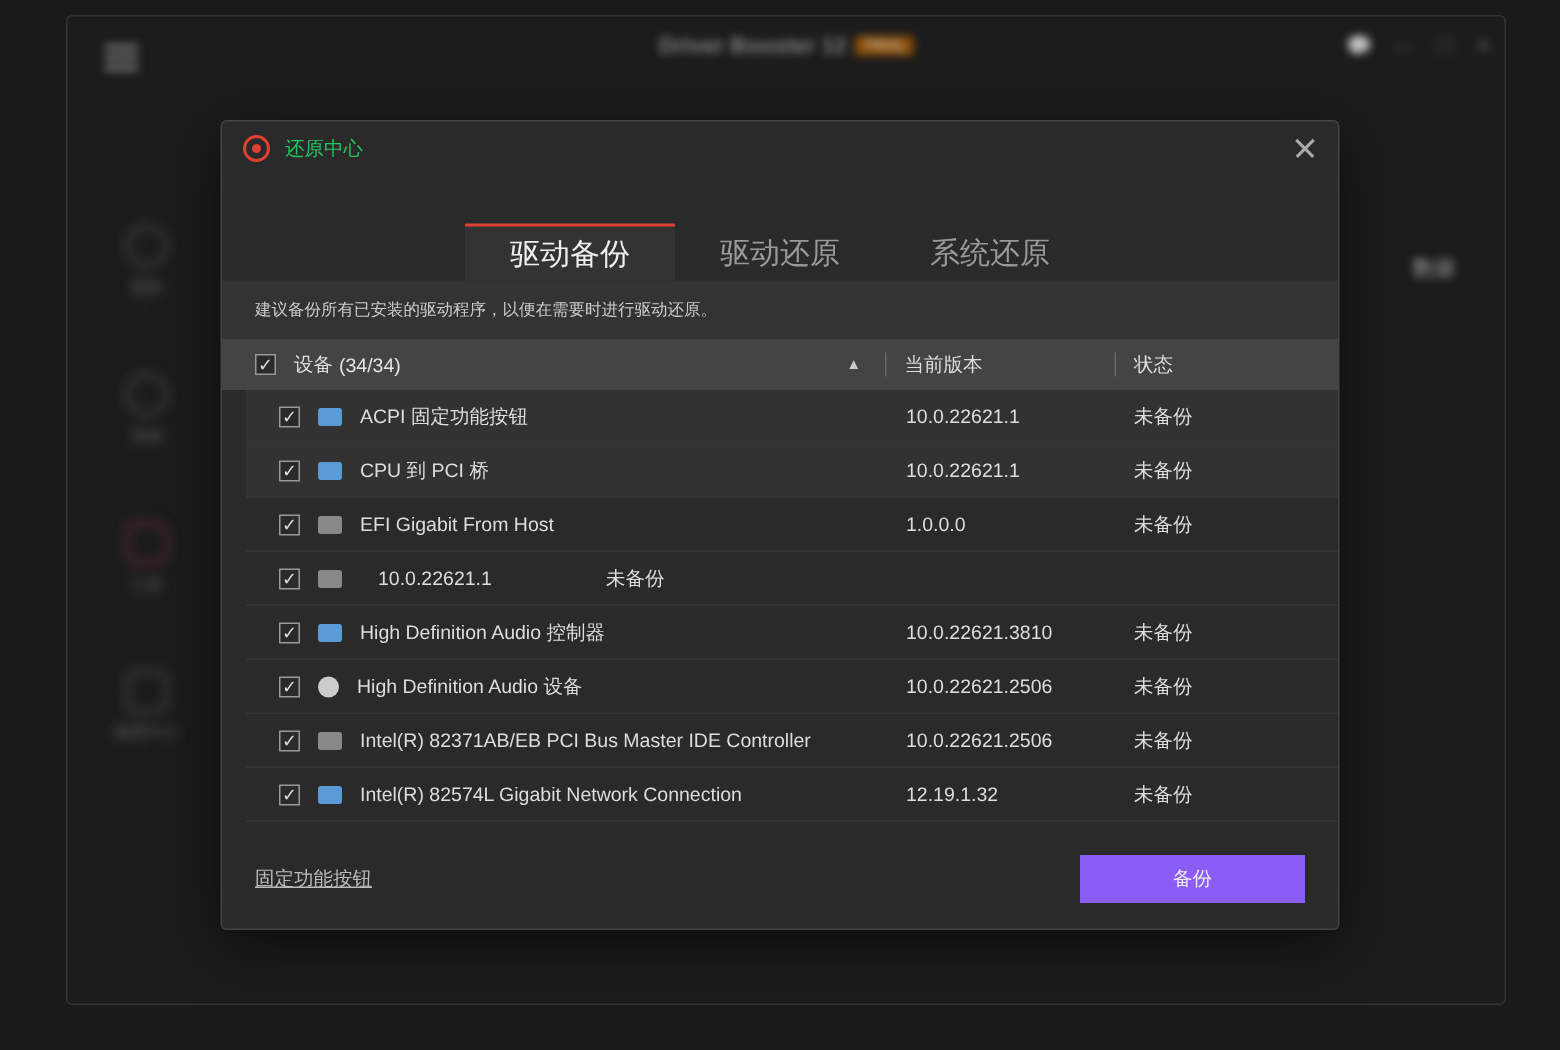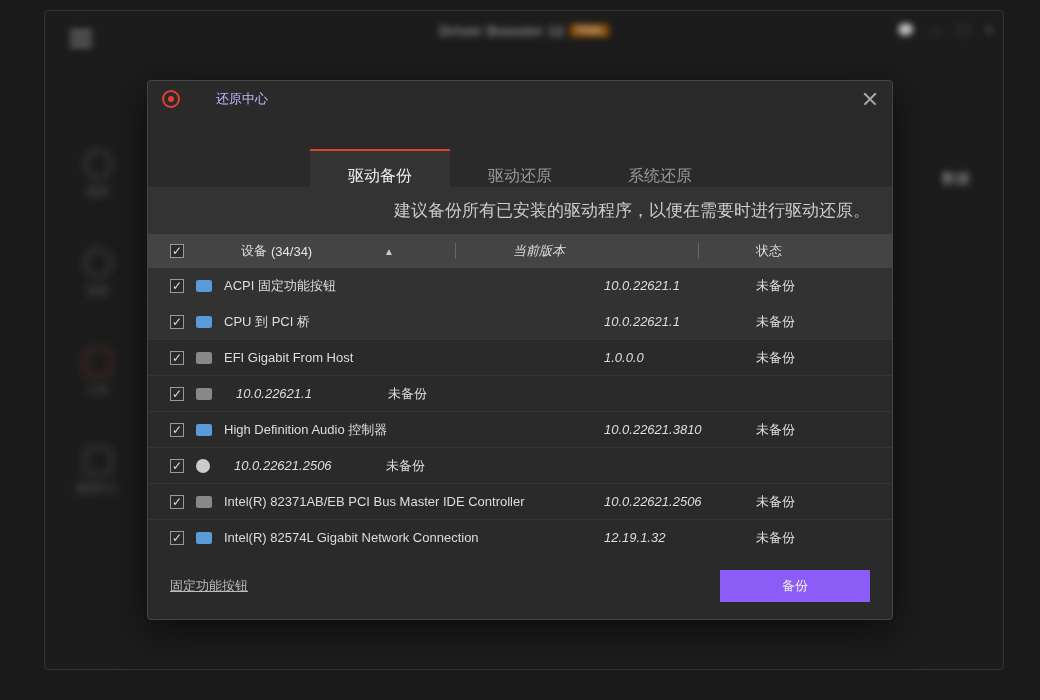--- a/index.html
+++ b/index.html
@@ -138,22 +138,21 @@
   position: absolute;
   width: 6px;
   height: 6px;
   background: #e04030;
   border-radius: 50%;
   top: 4px;
   left: 4px;
 }
 .dialog-title {
   font-size: 13px;
-  color: #c4b5fd;
-  margin-left: 26px;
+  color: #22c55e;
 }
 .close-icon {
   margin-left: auto;
   width: 16px;
   height: 16px;
   position: relative;
   cursor: pointer;
 }
 .close-icon::before, .close-icon::after {
   content: "";
@@ -169,50 +168,48 @@
 
 .tabs {
   display: flex;
   justify-content: center;
   margin-top: 32px;
 }
 .tab {
   width: 140px;
   height: 38px;
   display: flex;
-  align-items: flex-end;
+  align-items: center;
   justify-content: center;
-  font-size: 16px;
+  font-size: 20px;
   color: #999;
   cursor: pointer;
 }
 .tab.active {
   background: #333;
   color: #eee;
   border-top: 2px solid #e04030;
 }
 
 .hint-bar {
   background: #333;
   padding: 12px 22px;
-  font-size: 17px;
+  font-size: 11px;
   color: #ccc;
   margin-top: 0;
-  text-align: right;
 }
 
 .table-header {
   display: flex;
   align-items: center;
   background: #444;
   height: 34px;
   padding: 0 26px 0 22px;
   font-size: 13px;
   color: #ddd;
-  gap: 45px;
 }
 .checkbox {
   width: 14px;
   height: 14px;
   border: 1px solid #999;
   background: #2a2a2a;
   margin-right: 12px;
   position: relative;
   flex-shrink: 0;
   cursor: pointer;
@@ -220,39 +217,40 @@
 .checkbox.checked::after {
   content: "✓";
   position: absolute;
   color: #ddd;
   font-size: 12px;
   line-height: 12px;
   left: 1px;
   top: 0;
 }
 .col-device { flex: 1; display: flex; align-items: center; }
-.col-version { width: 140px; font-style: italic; }
+.col-version { width: 140px; }
 .col-status { width: 110px; }
 .sort-icon {
   margin-left: auto;
   margin-right: 16px;
   font-size: 10px;
   color: #ccc;
 }
 .divider {
   width: 1px;
   height: 16px;
   background: #666;
   margin-right: 12px;
 }
 
 .table-body {
   flex: 1;
   overflow-y: auto;
   position: relative;
+  padding-left: 16px;
 }
 .table-body::-webkit-scrollbar { width: 8px; background: #2a2a2a; }
 .table-body::-webkit-scrollbar-thumb { background: #555; }
 .row {
   display: flex;
   align-items: center;
   height: 36px;
   padding: 0 26px 0 22px;
   font-size: 13px;
   color: #ddd;
@@ -409,20 +407,21 @@
       <div class="row">
         <span class="checkbox checked"></span>
         <span class="dev-icon"></span>
         <span class="dev-name">High Definition Audio 控制器</span>
         <span class="col-version" style="">10.0.22621.3810</span>
         <span class="col-status" style="margin-left: 12px;">未备份</span>
       </div>
       <div class="row">
         <span class="checkbox checked"></span>
         <span class="dev-icon round"></span>
+        <span class="dev-name">High Definition Audio 设备</span>
         <span class="col-version" style="margin-left: 12px;">10.0.22621.2506</span>
         <span class="col-status" style="margin-left: 12px;">未备份</span>
       </div>
       <div class="row">
         <span class="checkbox checked"></span>
         <span class="dev-icon grey"></span>
         <span class="dev-name">Intel(R) 82371AB/EB PCI Bus Master IDE Controller</span>
         <span class="col-version" style="margin-left: 12px;">10.0.22621.2506</span>
         <span class="col-status" style="margin-left: 12px;">未备份</span>
       </div>

